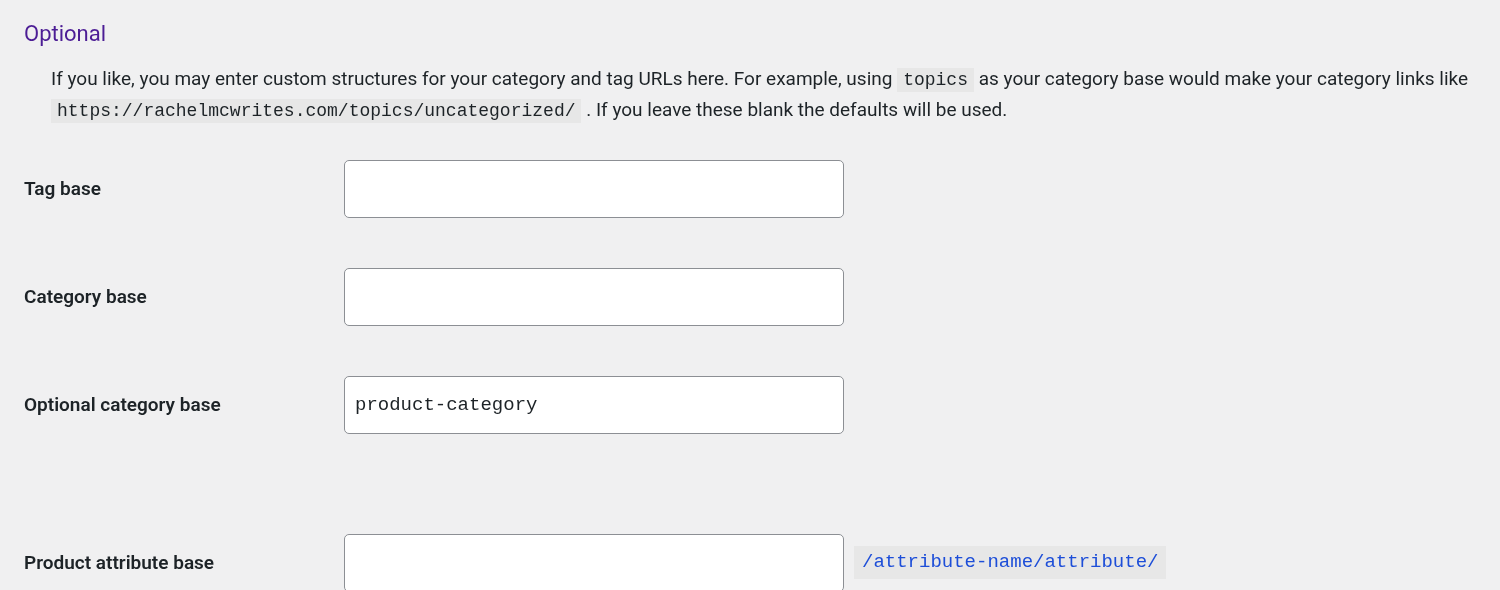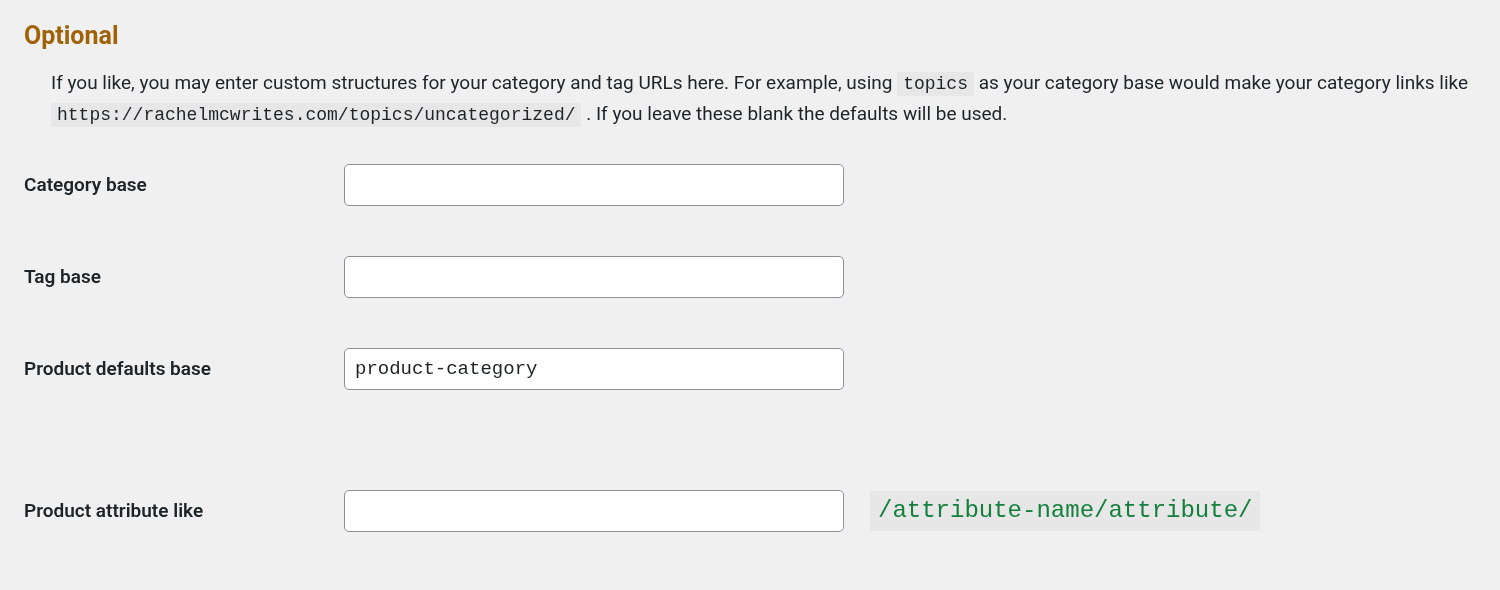--- a/index.html
+++ b/index.html
@@ -10,23 +10,23 @@
     body {
       font-family: -apple-system, BlinkMacSystemFont, "Segoe UI", Roboto, "Helvetica Neue", Arial, sans-serif;
       background: #f0f0f1;
       color: #1d2327;
       padding: 18px 24px;
       width: 1500px;
       font-size: 19px;
       line-height: 1.45;
     }
     h2.section-heading {
-      font-size: 25px;
-      font-weight: 700;
-      color: #a16207;
+      font-size: 22px;
+      font-weight: 400;
+      color: #4c1d95;
       margin-bottom: 14px;
     }
     p.section-desc {
       font-size: 19px;
       color: #1d2327;
       margin-bottom: 34px;
       line-height: 1.55;
       margin-left: 27px;
     }
     code.inline-code {
@@ -55,79 +55,79 @@
       font-weight: 600;
       color: #1d2327;
       padding-right: 10px;
     }
     .row-field {
       display: flex;
       align-items: center;
     }
     input[type="text"].text-input {
       width: 500px;
-      height: 42px;
+      height: 58px;
       padding: 4px 10px;
       font-family: SFMono-Regular, Menlo, Monaco, Consolas, "Courier New", monospace;
       font-size: 19px;
       color: #1d2327;
       background: #ffffff;
       border: 1px solid #8c8f94;
       border-radius: 5px;
       outline: none;
     }
     .suffix-code {
       font-family: SFMono-Regular, Menlo, Monaco, Consolas, "Courier New", monospace;
-      font-size: 24px;
+      font-size: 19px;
       background: #e7e7e7;
       padding: 3px 8px;
-      margin-left: 26px;
-      color: #15803d;
+      margin-left: 10px;
+      color: #1d4ed8;
     }
   </style>
 </head>
 <body>
 
 <h2 class="section-heading">Optional</h2>
 
 <p class="section-desc">
   <span>If you like, you may enter custom structures for your category and tag URLs here. For example, using </span>
   <code class="inline-code">topics</code>
   <span> as your category base would make your category links like </span>
   <code class="inline-code">https://rachelmcwrites.com/topics/uncategorized/</code>
   <span> . If you leave these blank the defaults will be used.</span>
 </p>
 
 <div class="form-table">
 
   <div class="form-row">
+    <div class="row-label">Tag base</div>
+    <div class="row-field">
+      <input type="text" class="text-input" value="" style="">
+    </div>
+  </div>
+
+  <div class="form-row">
     <div class="row-label">Category base</div>
     <div class="row-field">
       <input type="text" class="text-input" value="" style="">
     </div>
   </div>
 
   <div class="form-row">
-    <div class="row-label">Tag base</div>
-    <div class="row-field">
-      <input type="text" class="text-input" value="" style="">
-    </div>
-  </div>
-
-  <div class="form-row">
-    <div class="row-label">Product defaults base</div>
+    <div class="row-label">Optional category base</div>
     <div class="row-field">
       <input type="text" class="text-input" value="product-category" style="">
     </div>
   </div>
 
   <div class="form-row">
   </div>
 
   <div class="form-row">
-    <div class="row-label">Product attribute like</div>
+    <div class="row-label">Product attribute base</div>
     <div class="row-field">
       <input type="text" class="text-input" value="" style="">
       <span class="suffix-code">/attribute-name/attribute/</span>
     </div>
   </div>
 
 </div>
 
 </body></html>

